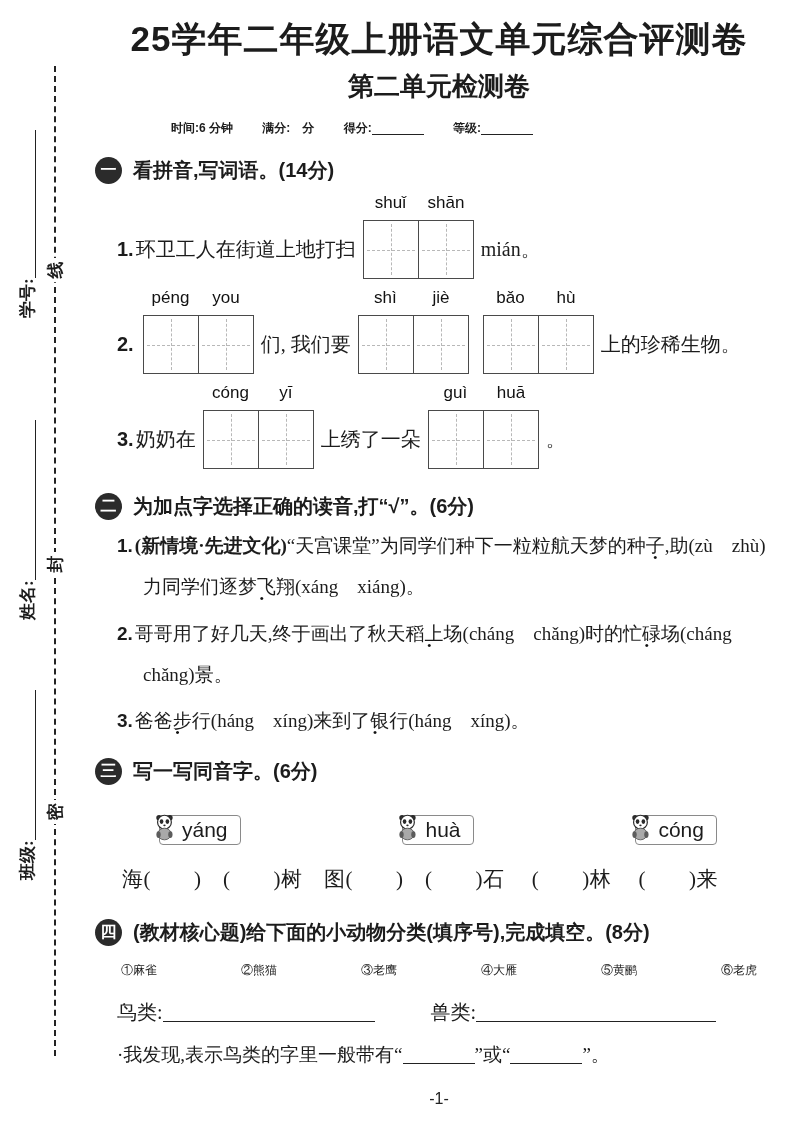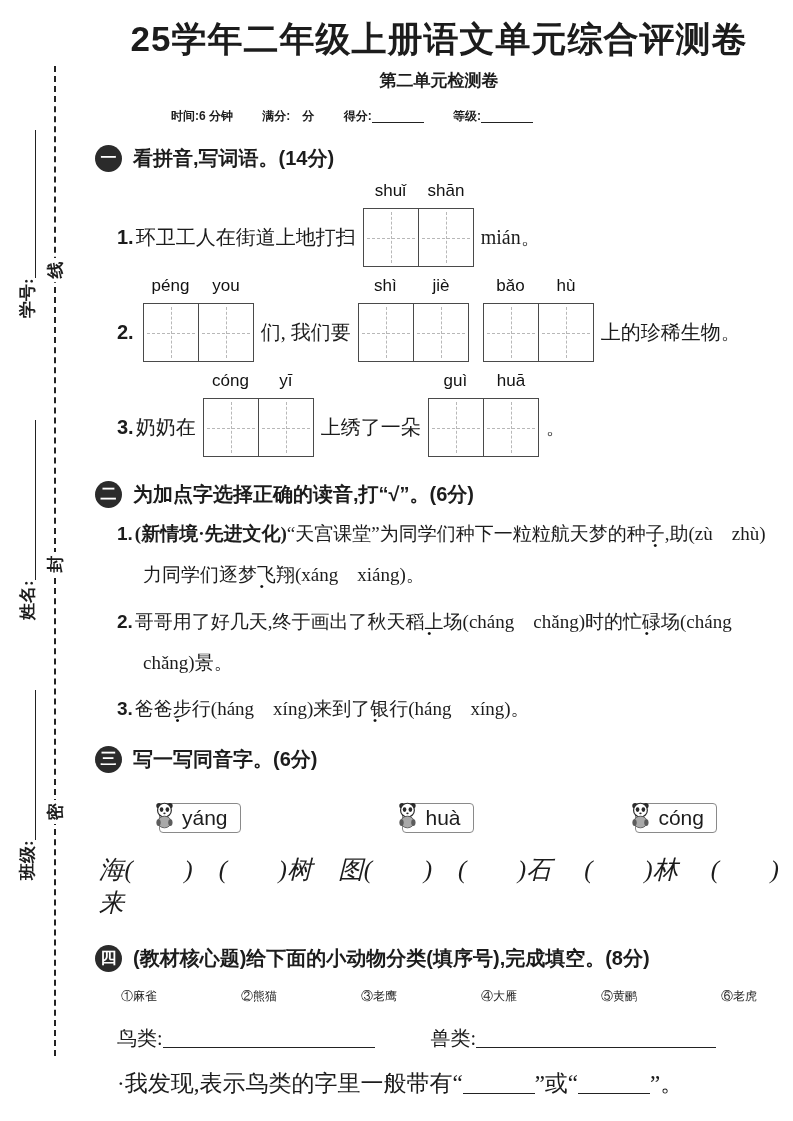--- a/index.html
+++ b/index.html
@@ -22,21 +22,21 @@
     font-size:17px;font-weight:bold;
   }
   .f-line{display:inline-block;height:1em;border-bottom:1.8px solid #222;vertical-align:-3px;}
   
   .content{position:absolute;left:95px;top:0;width:688px;}
   .title{
     text-align:center;font-size:35px;font-weight:bold;margin:16px 0 0 0;
     font-family:"Liberation Sans", sans-serif;letter-spacing:1px;
   }
   .subtitle{
-    text-align:center;font-size:17px;font-weight:bold;margin:6px 0 0 0;
+    text-align:center;font-size:26px;font-weight:bold;margin:6px 0 0 0;
     font-family:"Liberation Sans", sans-serif;
   }
   .info-line{
     margin:16px 0 0 76px;font-size:12px;font-weight:bold;
     font-family:"Liberation Sans", sans-serif;
   }
   .info-line .gap{margin-right:26px;}
   .blank{display:inline-block;border-bottom:1.8px solid #222;height:1em;vertical-align:-3px;}
   .blank.score{width:52px;margin-right:26px;}
   .blank.grade{width:52px;}
@@ -75,27 +75,27 @@
     bottom:-0.62em;font-size:13px;color:#111;line-height:1;
   }
   
   .tags-row{display:flex;justify-content:space-between;margin:30px 66px 4px 64px;}
   .tag{
     display:inline-flex;align-items:center;border:1.4px solid #8a8a8a;border-radius:4px;
     padding:2px 12px 2px 2px;font-family:"Liberation Sans", sans-serif;font-size:21px;
     background:#fff;position:relative;
   }
   .tag svg{margin:-8px 4px -2px -10px;}
-  .answer-line{margin:20px 0 0 4px;font-size:25px;letter-spacing:0.5px;font-style:italic;}
+  .answer-line{margin:20px 0 0 27px;font-size:21px;letter-spacing:0.5px;}
   
   .options-row{display:flex;justify-content:space-between;margin:16px 26px 0 26px;font-size:12px;}
   .blanks-row{margin:20px 0 0 22px;font-size:20px;}
   .blank.bird{width:212px;margin-right:56px;}
   .blank.beast{width:240px;}
-  .discovery{margin:16px 0 0 22px;font-size:23px;}
+  .discovery{margin:16px 0 0 22px;font-size:19px;}
   .blank.disc{width:72px;}
   
   .footer{
     text-align:center;margin-top:22px;font-size:16px;
     font-family:"Liberation Sans", sans-serif;color:#222;
   }
 </style>
 </head>
 <body>
 

